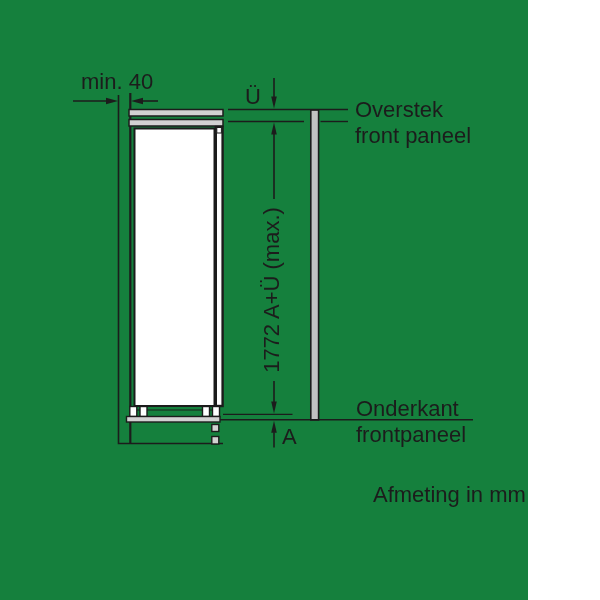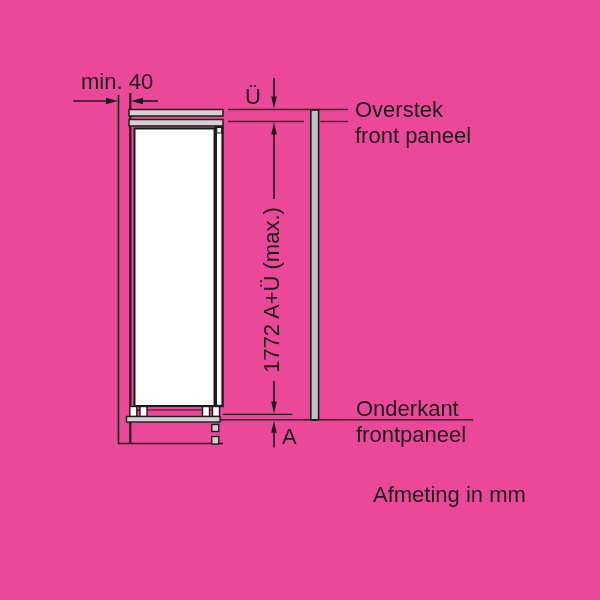--- a/index.html
+++ b/index.html
@@ -2,23 +2,23 @@
 <html><head>
 <meta charset="utf-8">
 <style>
   html, body {
     margin: 0;
     padding: 0;
     background: #ffffff;
   }
   #canvas {
     position: relative;
-    width: 600px;
+    width: 528px;
     height: 600px;
-    background: #ec4899;
+    background: #15803d;
     overflow: hidden;
     font-family: "Liberation Sans", sans-serif;
   }
   svg text {
     font-family: "Liberation Sans", sans-serif;
     fill: #1c1c1c;
   }
   .lbl      { font-size: 22px; }
   .lbl-dim  { font-size: 22px; }
 </style>

